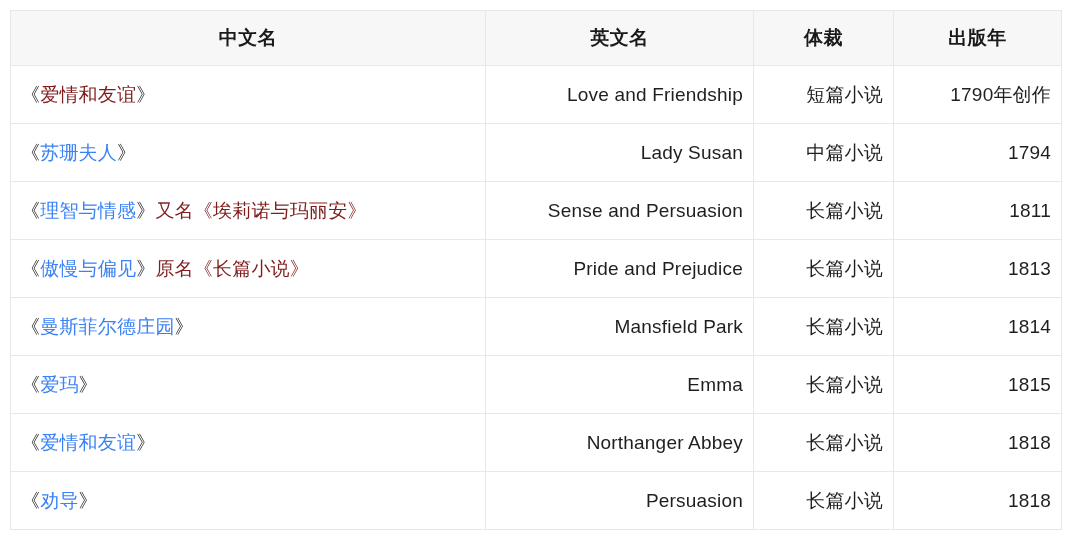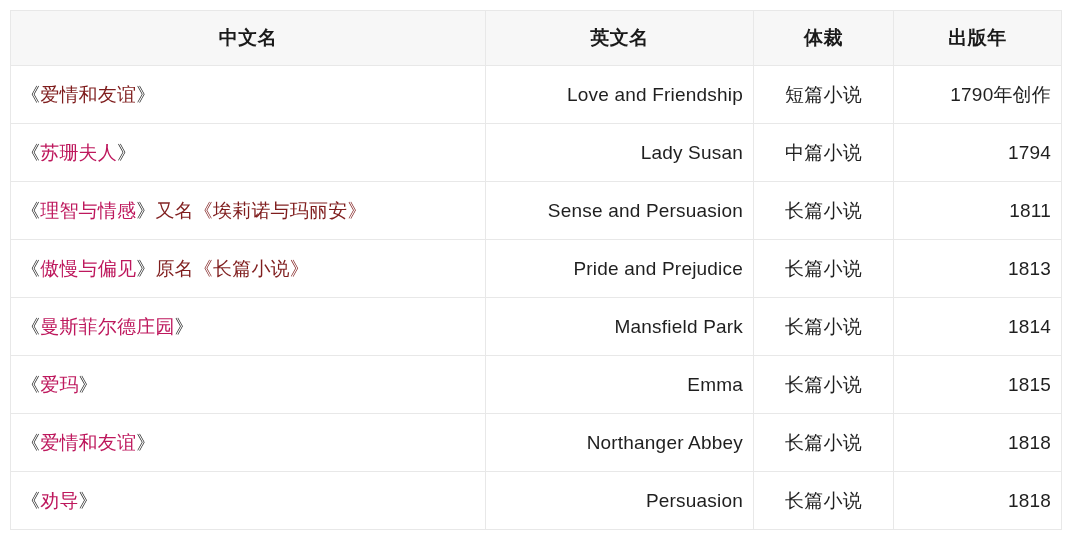--- a/index.html
+++ b/index.html
@@ -58,25 +58,25 @@
     font-size: 19px;
     font-weight: normal;
     color: #1f1f1f;
     background: #ffffff;
     padding: 0 10px;
     letter-spacing: 0.2px;
   }
 
   td.cell-cn   { text-align: left;  padding-left: 22px; }
   td.cell-en   { text-align: right;  padding-left: 18px; }
-  td.cell-genre{ text-align: center;  padding-left: 16px; }
+  td.cell-genre{ text-align: right;  padding-left: 16px; }
   td.cell-year { text-align: right;  padding-left: 20px; }
 
   .title-link {
-    color: #be185d;
+    color: #3b82f6;
     text-decoration: none;
     cursor: pointer;
   }
   .title-plain {
     color: #7f1d1d;
   }
   .bracket {
     color: #1f1f1f;
   }
 </style>

